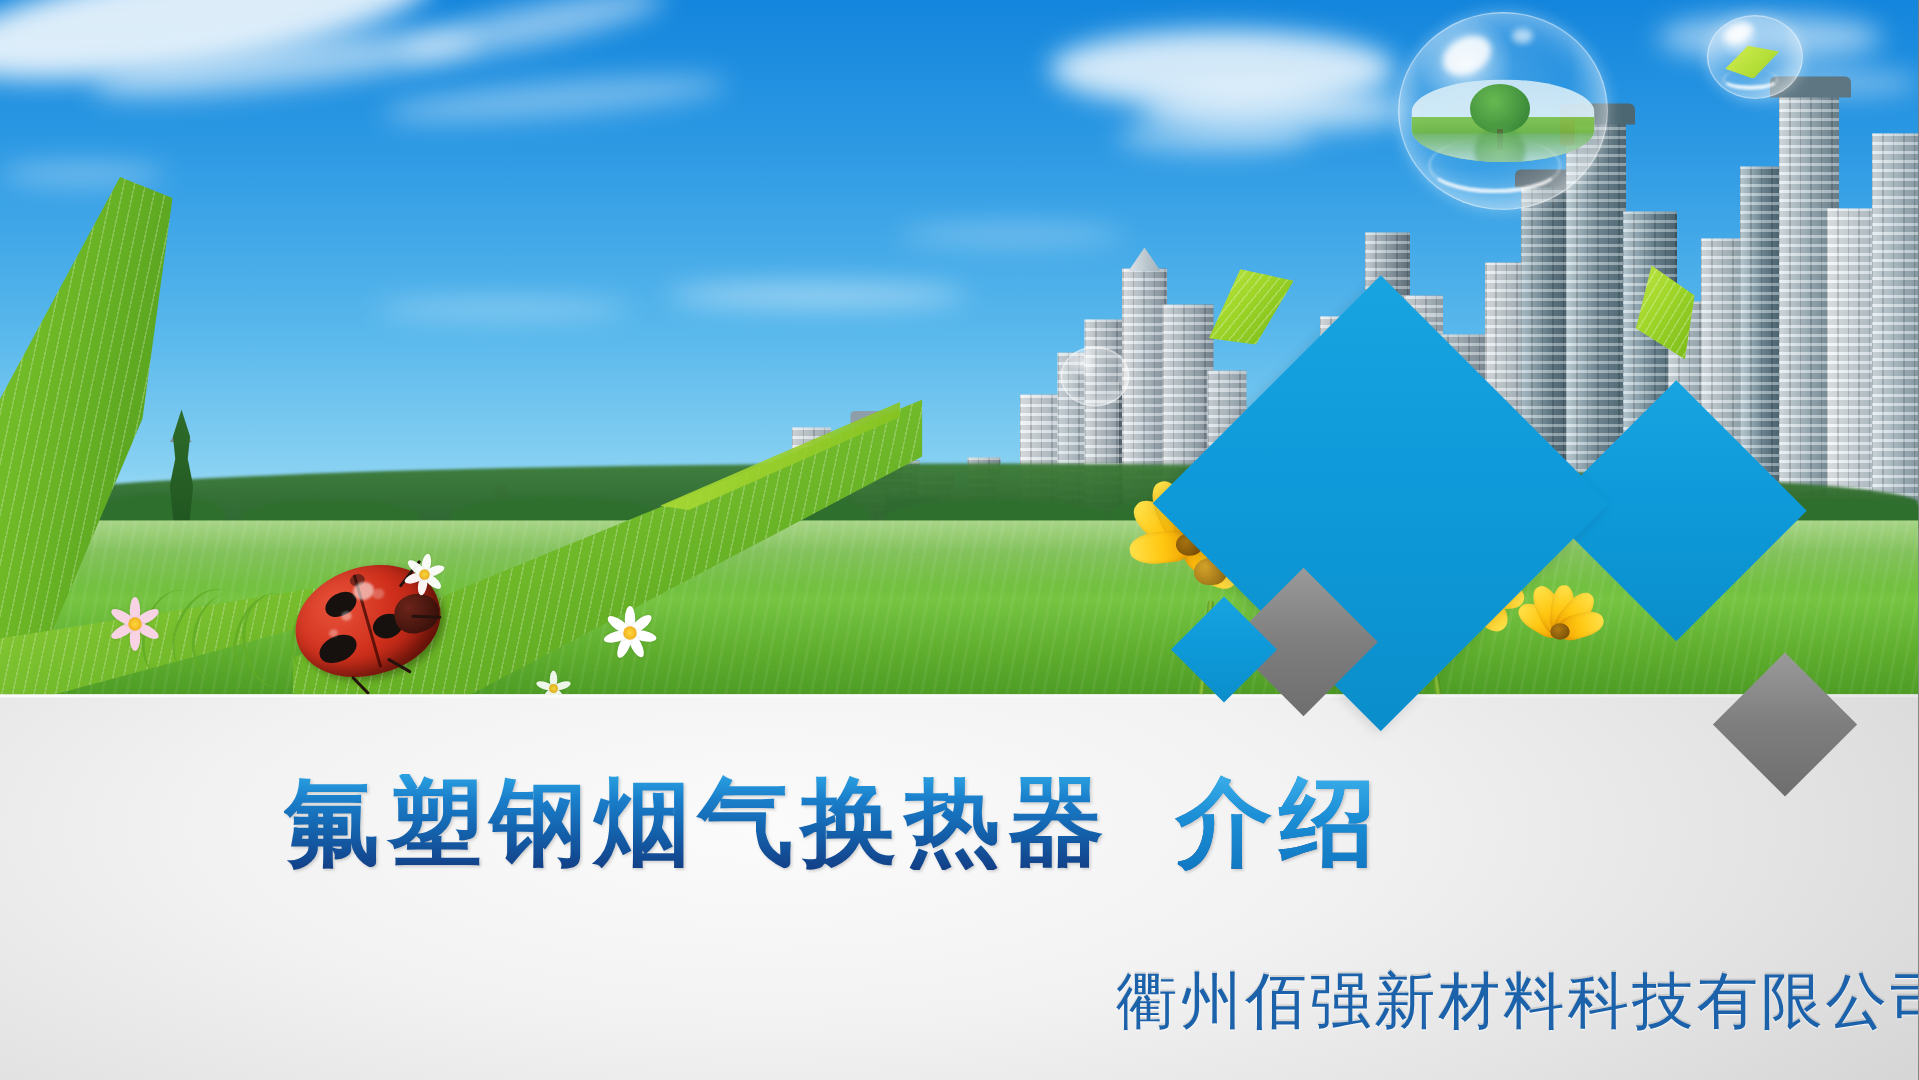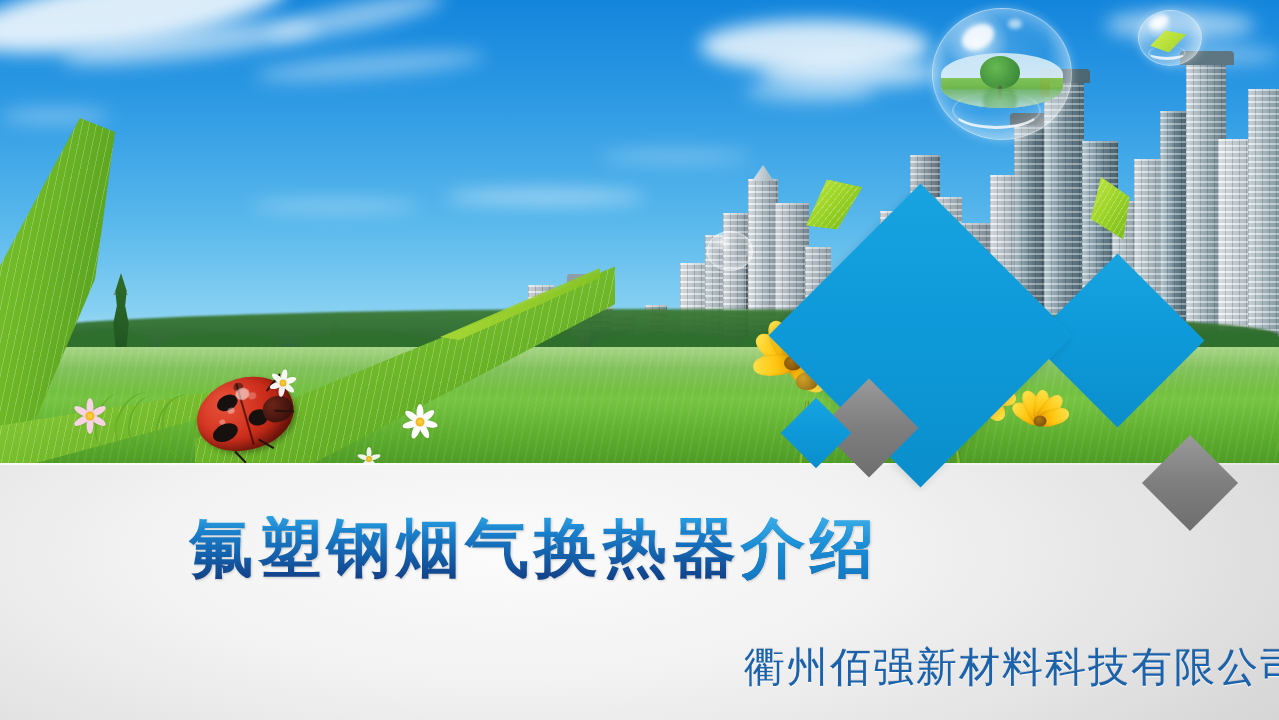--- a/index.html
+++ b/index.html
@@ -145,21 +145,21 @@
   
   .title{position:absolute;left:189px;top:516px;
      font-size:64px;font-weight:bold;letter-spacing:5px;line-height:1;white-space:nowrap;
      background:linear-gradient(180deg,#2aa2e2 0%,#1a7fcb 26%,#1463ae 58%,#123f86 100%);
      -webkit-background-clip:text;background-clip:text;color:transparent;
      -webkit-text-fill-color:transparent;
      filter:drop-shadow(1px 1px 1px rgba(0,0,0,.18));}
   .title .accent{
      background:linear-gradient(180deg,#3fb4ec 0%,#1b8ed6 45%,#1076c0 100%);
      -webkit-background-clip:text;background-clip:text;
-     -webkit-text-fill-color:transparent;color:transparent;}
+     -webkit-text-fill-color:transparent;color:transparent;margin-left:43px;}
   .company{position:absolute;left:744px;top:640px;
      font-size:41px;font-weight:500;letter-spacing:2px;white-space:nowrap;
      color:#1b62ab;
      text-shadow:0 1px 1px rgba(255,255,255,.85), 0 -1px 0 rgba(0,0,0,.10);}
 </style>
 </head>
 <body>
 
 <div id="slide">
 

